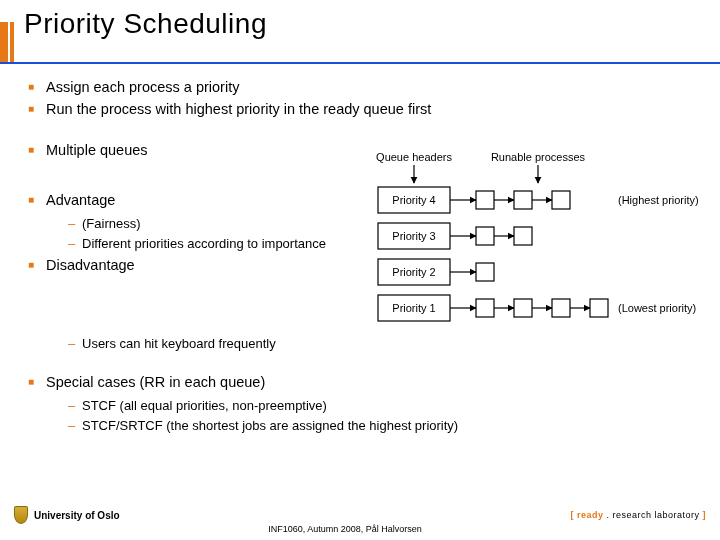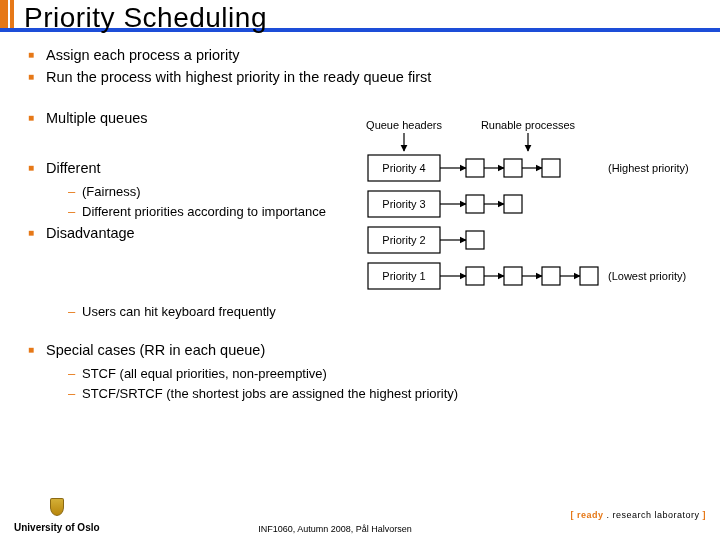--- a/index.html
+++ b/index.html
@@ -3,55 +3,55 @@
 <meta charset="utf-8">
 <style>
   * { box-sizing: border-box; margin: 0; padding: 0; }
   body {
     width: 720px; height: 540px;
     font-family: Verdana, Geneva, sans-serif;
     background: #fff; color: #000;
     position: relative; overflow: hidden;
   }
   .title-bar {
-    display: flex; align-items: center;
-    padding: 8px 0 0 0; height: 32px;
-    border-bottom: 4px solid #1d4ed8;
+    display: flex; align-items: flex-start;
+    padding: 8px 0 0 0; height: 64px;
+    border-bottom: 2px solid #1d4ed8;
   }
   .title-accent {
     width: 8px; height: 40px; background: #e67817;
     margin-right: 2px; align-self: flex-end;
   }
   .title-accent2 {
     width: 4px; height: 40px; background: #e67817;
     margin-right: 10px; align-self: flex-end;
   }
   .slide-title { font-size: 28px; font-weight: 400; letter-spacing: .5px; }
   .content { padding: 14px 28px 0 28px; font-size: 14.5px; line-height: 1.35; }
-  .row { display: flex; align-items: flex-start; gap: 20px; }
+  .row { display: flex; align-items: flex-start; gap: 30px; }
   .col-left { flex: 0 0 300px; }
   ul.b1 { list-style: none; margin: 0 0 14px 0; }
   ul.b1 > li { position: relative; padding-left: 18px; margin-bottom: 2px; }
   ul.b1 > li::before {
     content: "■"; color: #e67817; position: absolute; left: 0; top: 2px; font-size: 10px;
   }
   ul.b2 { list-style: none; margin: 5px 0 4px 22px; font-size: 13px; }
   ul.b2 > li { position: relative; padding-left: 14px; margin-bottom: 2px; }
   ul.b2 > li::before {
     content: "–"; color: #e67817; position: absolute; left: 0; top: 0;
   }
   .gap { height: 8px; }
   .diagram { flex: 1; padding-top: 0; margin-top: 16px; }
   svg { display: block; }
   .footer {
     position: absolute; left: 0; right: 0; bottom: 6px;
     display: flex; align-items: center; justify-content: space-between;
     padding: 0 14px; font-size: 9px;
   }
-  .footer-left { display: flex; align-items: center; gap: 6px; font-weight: bold; font-size: 10px; flex-direction: column; }
+  .footer-left { display: flex; align-items: center; gap: 6px; font-weight: bold; font-size: 10px; }
   .crest { width: 14px; height: 18px; background: linear-gradient(#d4af37, #b8860b); border-radius: 2px 2px 50% 50%; border:1px solid #8b6914; }
   .footer-center { color: #000; margin-top: 28px; }
   .footer-right { letter-spacing: .5px; }
   .footer-right .br { color: #e67817; font-weight: bold; }
   .footer-right .s { color: #e67817; font-weight: bold; }
 </style>
 </head>
 <body>
 
 <div class="title-bar">
@@ -70,21 +70,21 @@
   <div class="row">
     <div class="col-left">
       <div class="gap"></div>
       <ul class="b1">
         <li>Multiple queues</li>
       </ul>
       <div class="gap"></div>
         <div class="gap"></div>
       <ul class="b1">
         <li>
-          <span>Different</span>
+          <span>Advantage</span>
           <ul class="b2">
             <li>(Fairness)</li>
             <li>Different priorities according to importance</li>
           </ul>
         </li>
         <li>
           <span>Disadvantage</span>
         </li>
       </ul>
     </div>

